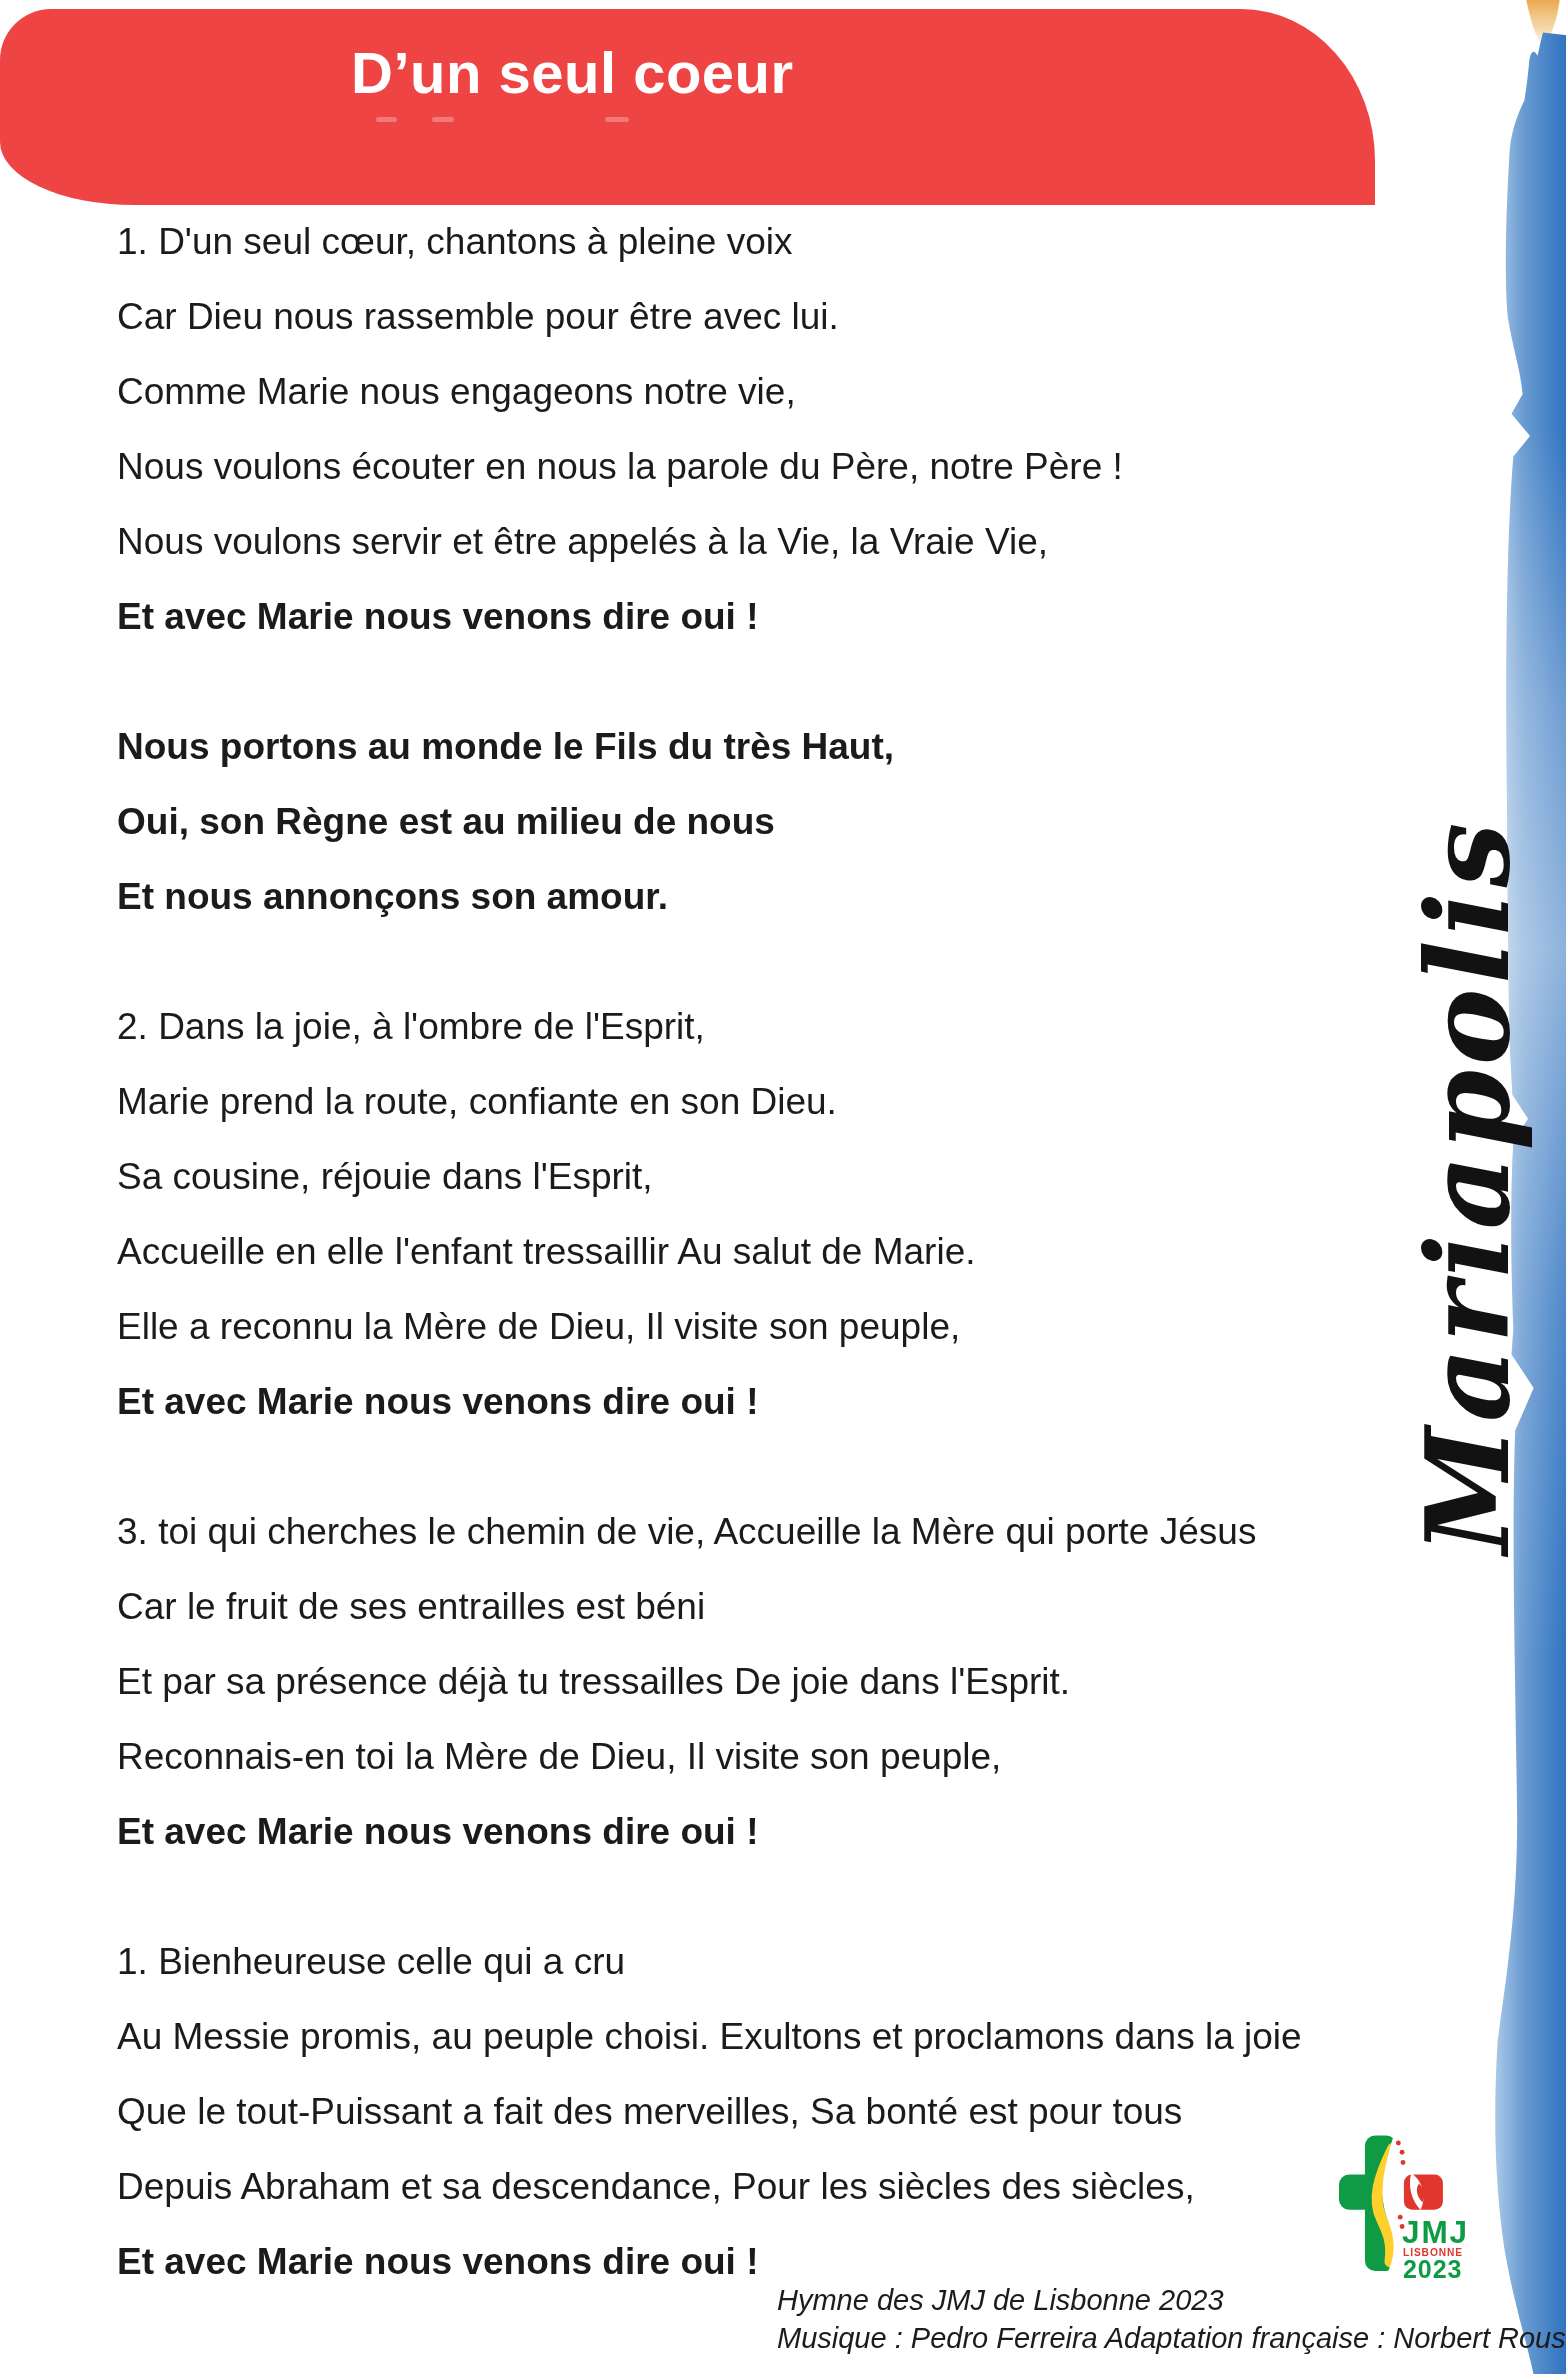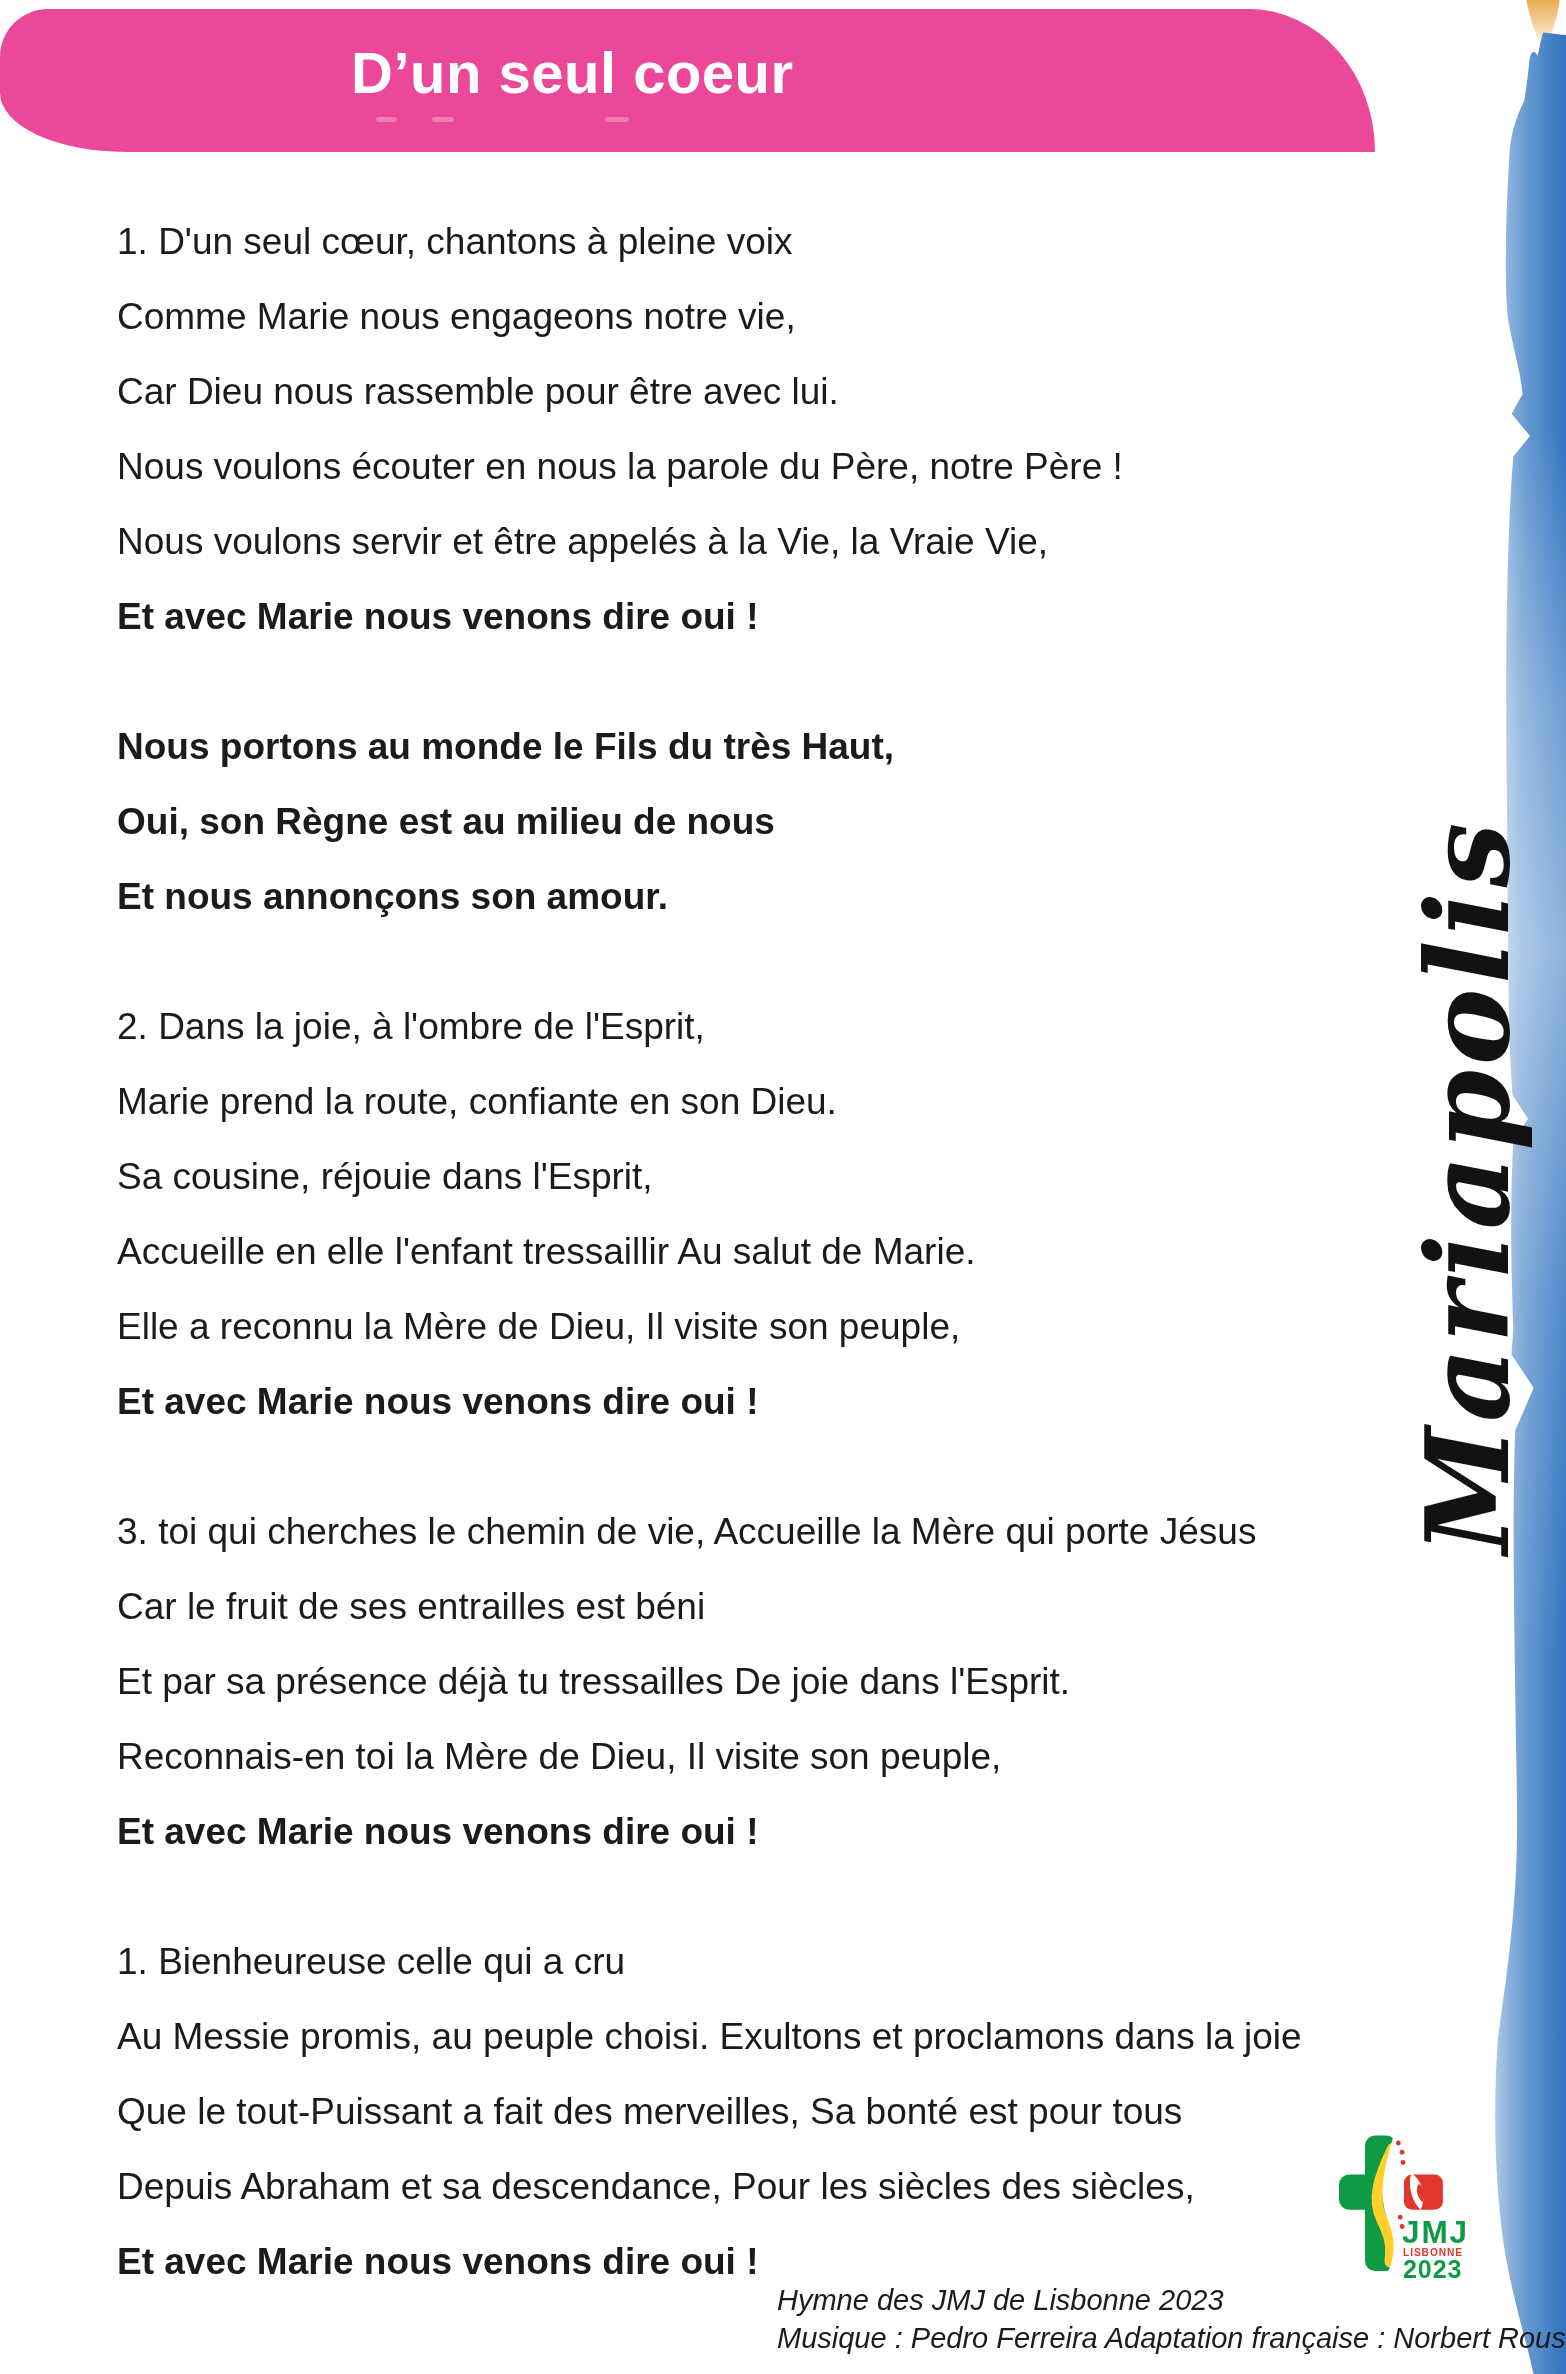--- a/index.html
+++ b/index.html
@@ -8,22 +8,22 @@
     background:#ffffff;
     font-family:"Liberation Sans",sans-serif;
   }
   .page{position:absolute;inset:0;}
 
   
   .stripe-svg{position:absolute;top:0;right:0;width:111px;height:2375px;}
 
   
   .banner{
-    position:absolute;left:0;top:9.3px;width:1375px;height:143px;
-    background:#ec4899;
+    position:absolute;left:0;top:9.3px;width:1375px;height:196px;
+    background:#ef4444;
     border-radius:51px 134px 0px 134px / 51px 152px 0px 63px;
   }
   .banner h1{
     position:absolute;left:351px;top:30px;margin:0;
     font-size:58px;font-weight:700;color:#ffffff;letter-spacing:0.5px;
     font-family:"Liberation Sans",sans-serif;
   }
   .title-dash{
     position:absolute;top:108px;height:4.6px;border-radius:2.8px;
     background:rgba(255,255,255,0.28);
@@ -136,22 +136,22 @@
     <h1>D’un seul coeur</h1>
     <span class="title-dash d1"></span>
     <span class="title-dash d2"></span>
     <span class="title-dash d3"></span>
   </div>
 
   <div class="lyrics">
 
     <div class="block">
       <p class="line">1. D'un seul cœur, chantons à pleine voix</p>
+      <p class="line">Car Dieu nous rassemble pour être avec lui.</p>
       <p class="line">Comme Marie nous engageons notre vie,</p>
-      <p class="line">Car Dieu nous rassemble pour être avec lui.</p>
       <p class="line">Nous voulons écouter en nous la parole du Père, notre Père !</p>
       <p class="line">Nous voulons servir et être appelés à la Vie, la Vraie Vie,</p>
       <p class="line b">Et avec Marie nous venons dire oui !</p>
     </div>
 
     <div class="block">
       <p class="line b">Nous portons au monde le Fils du très Haut,</p>
       <p class="line b">Oui, son Règne est au milieu de nous</p>
       <p class="line b">Et nous annonçons son amour.</p>
     </div>

